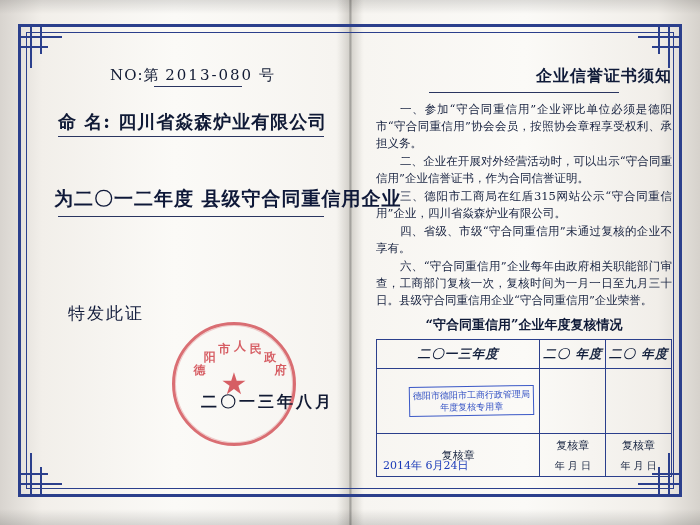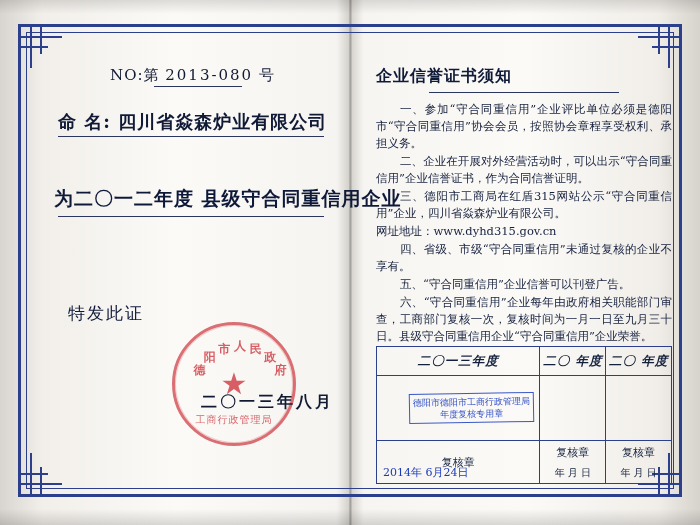--- a/index.html
+++ b/index.html
@@ -129,21 +129,21 @@
     font-size:10px;color:rgba(200,30,40,0.78);letter-spacing:1px;
     font-family:"DejaVu Serif","Liberation Serif",serif;
   }
 
   
   .right{
     position:absolute;left:376px;top:52px;width:296px;height:412px;
     color:#13203d;
   }
   .r-title{
-    text-align:left;font-size:16px;font-weight:bold;letter-spacing:1px;
+    text-align:right;font-size:16px;font-weight:bold;letter-spacing:1px;
     font-family:"DejaVu Serif","Liberation Serif",serif;color:#0f1a38;
     margin-top:14px;
   }
   .r-title-rule{
     width:190px;height:1px;background:#2a3560;margin:5px auto 8px auto;
   }
   .r-body{
     font-size:11.5px;line-height:17px;text-align:justify;
     font-family:"DejaVu Serif","Liberation Serif",serif;color:#16213f;
   }
@@ -246,40 +246,38 @@
       <div class="arc">
         <span style="transform:rotate(-62deg) translate(0,-46px) rotate(62deg)">德</span>
         <span style="transform:rotate(-41deg) translate(0,-46px) rotate(41deg)">阳</span>
         <span style="transform:rotate(-20deg) translate(0,-46px) rotate(20deg)">市</span>
         <span style="transform:rotate(0deg) translate(0,-46px) rotate(0deg)">人</span>
         <span style="transform:rotate(20deg) translate(0,-46px) rotate(-20deg)">民</span>
         <span style="transform:rotate(41deg) translate(0,-46px) rotate(-41deg)">政</span>
         <span style="transform:rotate(62deg) translate(0,-46px) rotate(-62deg)">府</span>
       </div>
       <div class="star">★</div>
-      <div class="bottomtext">工商行政管理局</div>
     </div>
 
     <div class="date-line">二〇一三年八月</div>
   </div>
 
   <div class="right">
     <div class="r-title">企业信誉证书须知</div>
     <div class="r-title-rule"></div>
 
     <div class="r-body">
       <p>一、参加“守合同重信用”企业评比单位必须是德阳市“守合同重信用”协会会员，按照协会章程享受权利、承担义务。</p>
       <p>二、企业在开展对外经营活动时，可以出示“守合同重信用”企业信誉证书，作为合同信誉证明。</p>
       <p>三、德阳市工商局在红盾315网站公示“守合同重信用”企业，四川省焱森炉业有限公司。</p>
-      <p class="noindent">网址地址：www.dyhd315.gov.cn</p>
       <p>四、省级、市级“守合同重信用”未通过复核的企业不享有。</p>
-      <p>五、“守合同重信用”企业信誉可以刊登广告。</p>
       <p>六、“守合同重信用”企业每年由政府相关职能部门审查，工商部门复核一次，复核时间为一月一日至九月三十日。县级守合同重信用企业“守合同重信用”企业荣誉。</p>
     </div>
 
+    <div class="r-sub">“守合同重信用”企业年度复核情况</div>
 
     <table class="review">
       <tbody>
           <tr>
         <td class="head">二〇一三年度</td>
         <td class="head">二〇    年度</td>
         <td class="head">二〇    年度</td>
       </tr>
       <tr>
         <td class="big">

